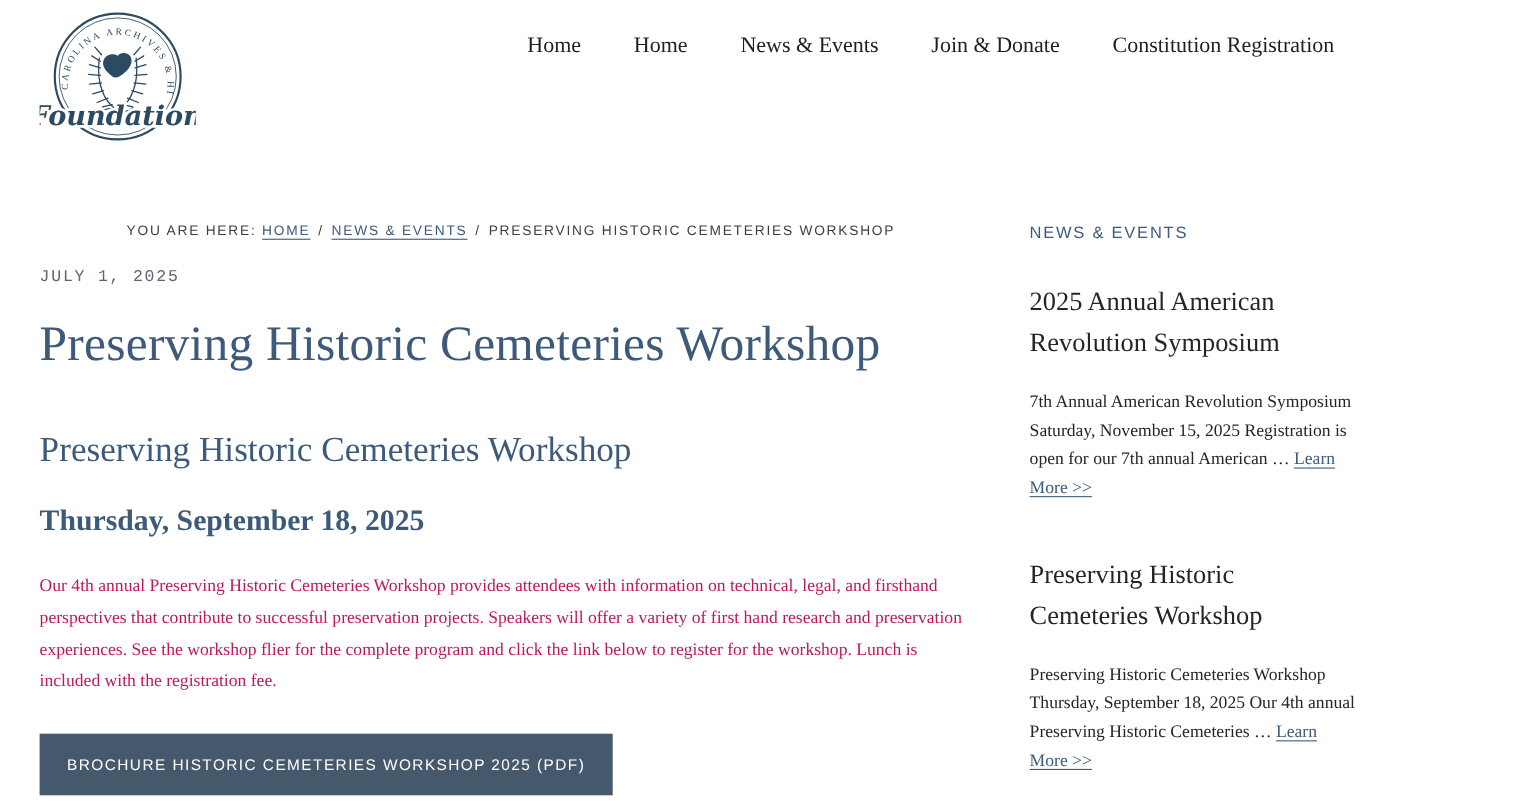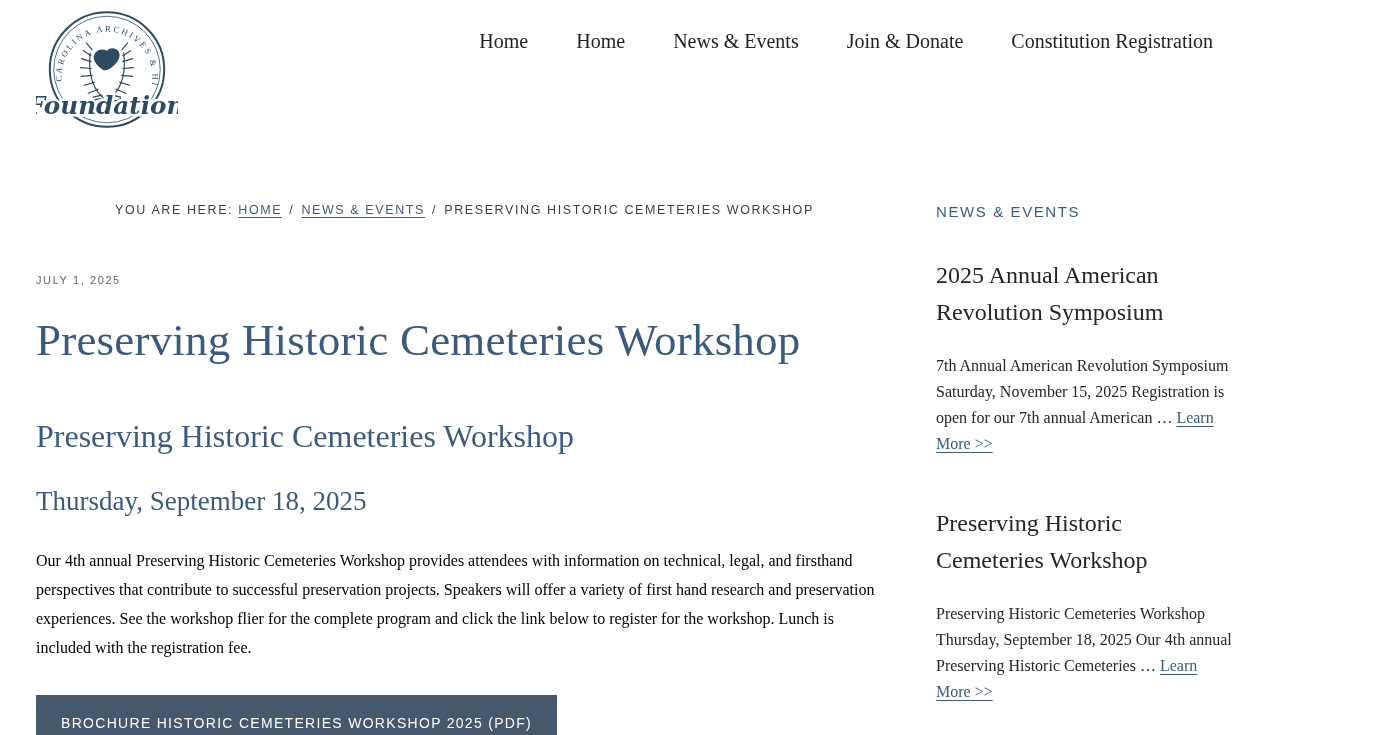--- a/index.html
+++ b/index.html
@@ -45,44 +45,44 @@
     text-align: center;
   }
   .breadcrumb a {
     color: #3d5a7a; text-decoration: underline;
     text-underline-offset: 3px;
   }
   .breadcrumb .sep { color: #3b3f45; padding: 0 2px; }
 
   
   .entry-date {
-    margin-top: 54px;
-    font-family: Liberation Sans, sans-serif;
-    font-size: 11px; letter-spacing: 1.6px;
+    margin-top: 26px;
+    font-family: Liberation Mono, monospace;
+    font-size: 15px; letter-spacing: 1.6px;
     color: #5d6570; text-transform: uppercase;
     line-height: 16px;
   }
   h1.page-title {
     margin-top: 27px;
     font-size: 45px; font-weight: 400; line-height: 1.15;
     color: #3d5a7a; letter-spacing: 0.2px;
   }
   h2.article-subtitle {
     margin-top: 50px;
     font-size: 32px; font-weight: 400; line-height: 1.2;
     color: #3d5a7a;
   }
   h3.event-date {
     margin-top: 30px;
-    font-size: 27px; font-weight: 400; line-height: 1.2;
+    font-size: 27px; font-weight: 700; line-height: 1.2;
     color: #3d5a7a;
   }
   p.body-text {
     margin-top: 28px;
-    font-size: 16px; line-height: 29px; color: #000000;
+    font-size: 16px; line-height: 29px; color: #be185d;
   }
   a.btn {
     display: inline-block; margin-top: 33px;
     background: #46586c; color: #ffffff;
     font-family: "Liberation Sans", sans-serif;
     font-size: 14px; letter-spacing: 1.3px;
     text-decoration: none; text-transform: uppercase;
     padding: 20px 25px; line-height: 16px;
   }
 

